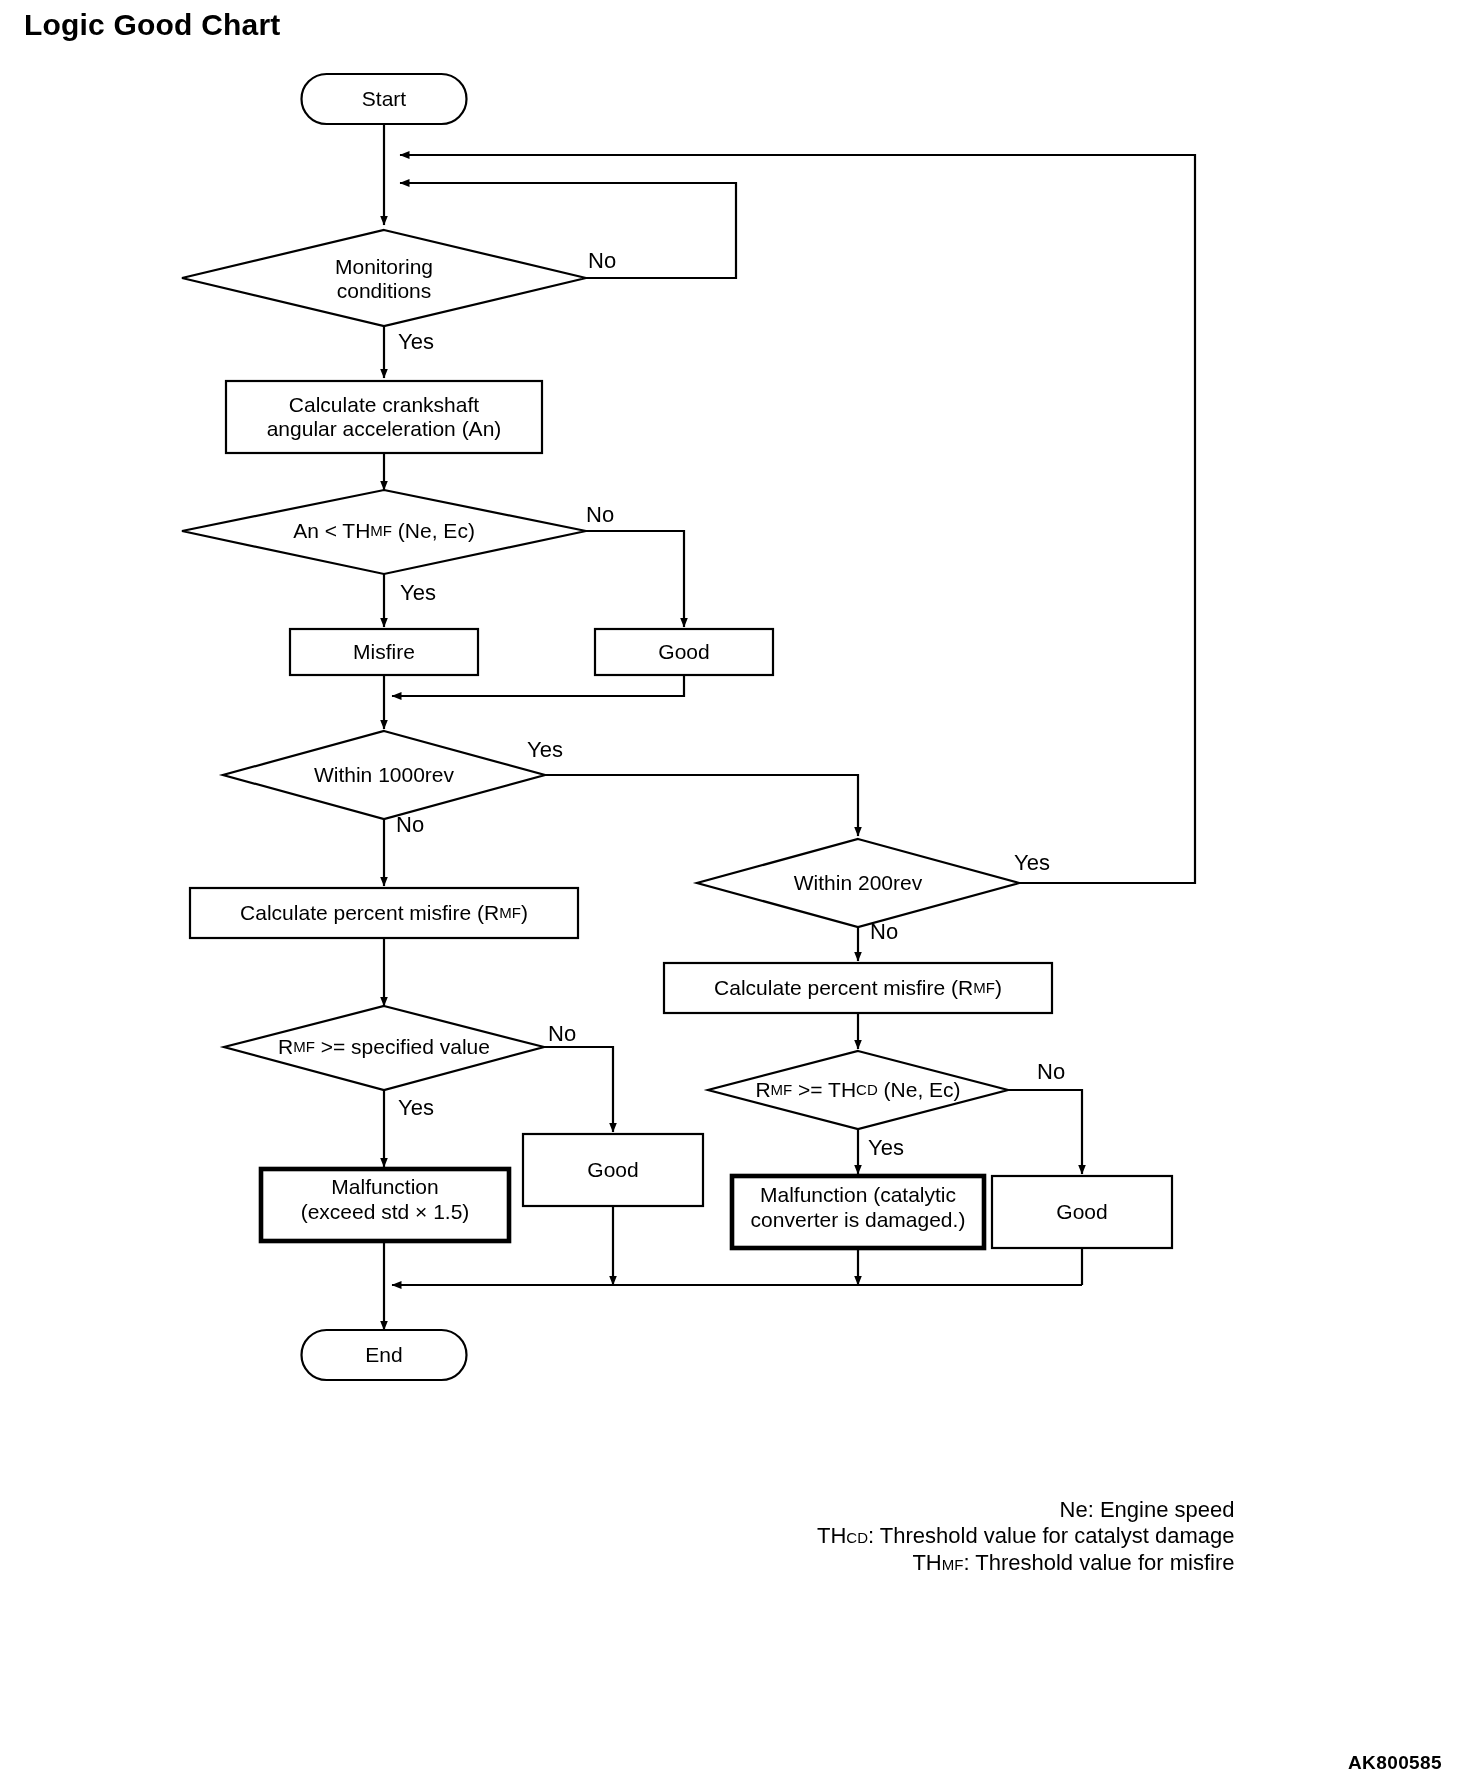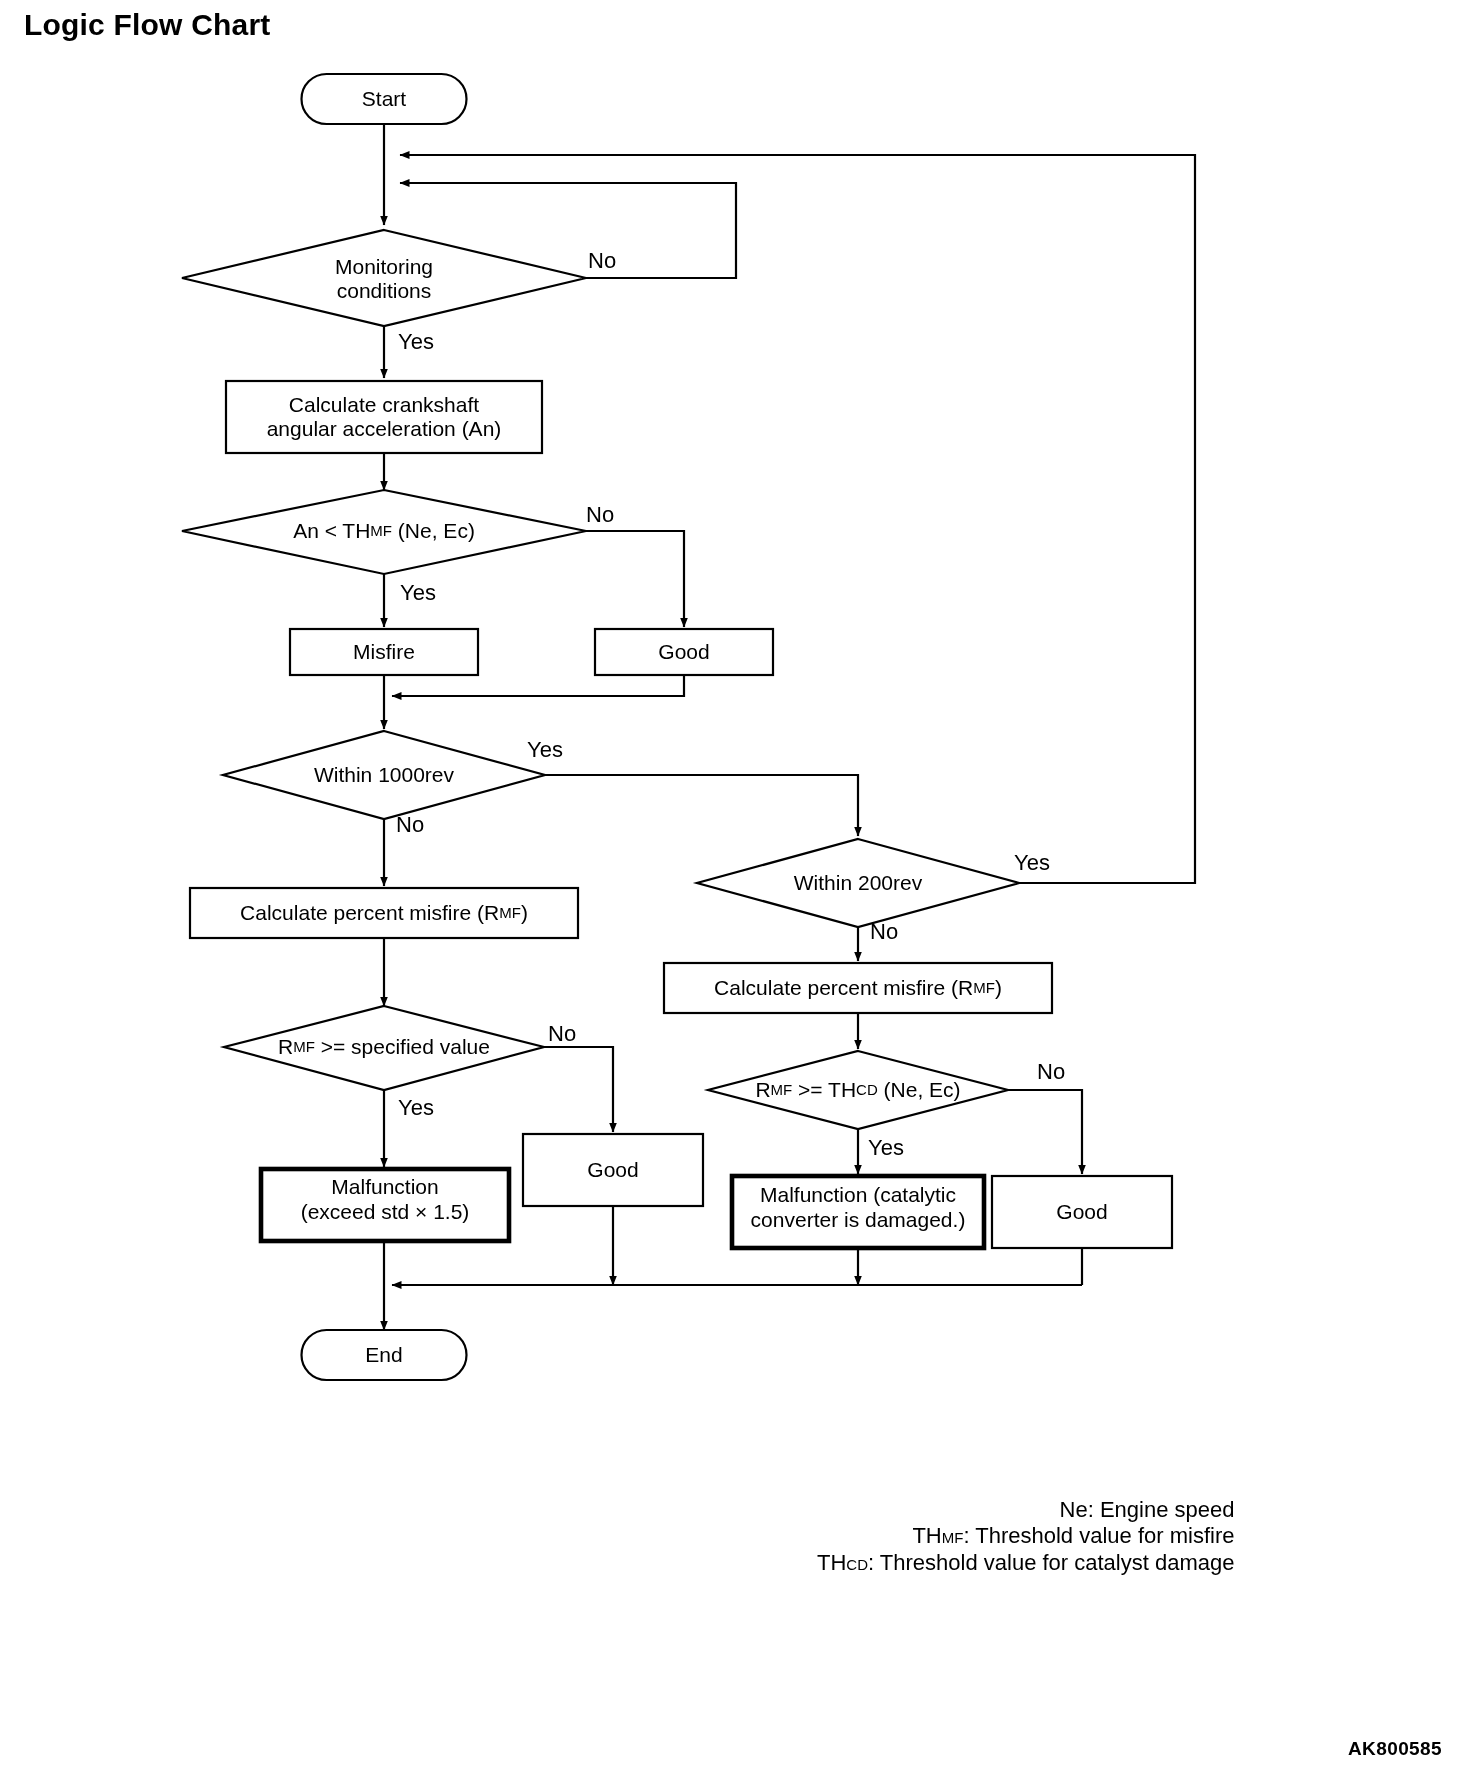--- a/index.html
+++ b/index.html
@@ -60,30 +60,30 @@
   }
   #legend .row { display: block; }
   #legend .sym {
     display: inline-block;
     width: 60px;
   }
   #legend .sym sub { font-size: 15px; vertical-align: baseline; }
   #watermark {
     position: absolute;
     right: 30px;
-    bottom: 18px;
+    bottom: 4px;
     font-size: 19px;
     font-weight: bold;
     letter-spacing: 0.4px;
   }
 </style>
 </head>
 <body>
 
-<div id="page-title">Logic Flow Chart</div>
+<div id="page-title">Logic Good Chart</div>
 
 <svg id="flow-svg" viewBox="0 0 1472 1778" xmlns="http://www.w3.org/2000/svg">
   <defs>
     <marker id="arrow" markerWidth="11" markerHeight="11" refX="9.5" refY="4" orient="auto" markerUnits="userSpaceOnUse">
       <path d="M0,0 L10,4 L0,8 z" fill="#000000"></path>
     </marker>
   </defs>
 
   <path class="conn" d="M384,124 L384,225" marker-end="url(#arrow)"></path>
 
@@ -204,17 +204,17 @@
   <text class="edge-label" x="1014" y="864">Yes</text>
   <text class="edge-label" x="870" y="933">No</text>
   <text class="edge-label" x="548" y="1035">No</text>
   <text class="edge-label" x="398" y="1109">Yes</text>
   <text class="edge-label" x="1037" y="1073">No</text>
   <text class="edge-label" x="868" y="1149">Yes</text>
 </svg>
 
 <div id="legend">
   <span class="row"><span class="sym">Ne</span><span>: Engine speed</span></span>
+  <span class="row"><span class="sym"><span>TH</span><sub>CD</sub></span><span>: Threshold value for catalyst damage</span></span>
   <span class="row"><span class="sym"><span>TH</span><sub>MF</sub></span><span>: Threshold value for misfire</span></span>
-  <span class="row"><span class="sym"><span>TH</span><sub>CD</sub></span><span>: Threshold value for catalyst damage</span></span>
 </div>
 
 <div id="watermark">AK800585</div>
 
 </body></html>

